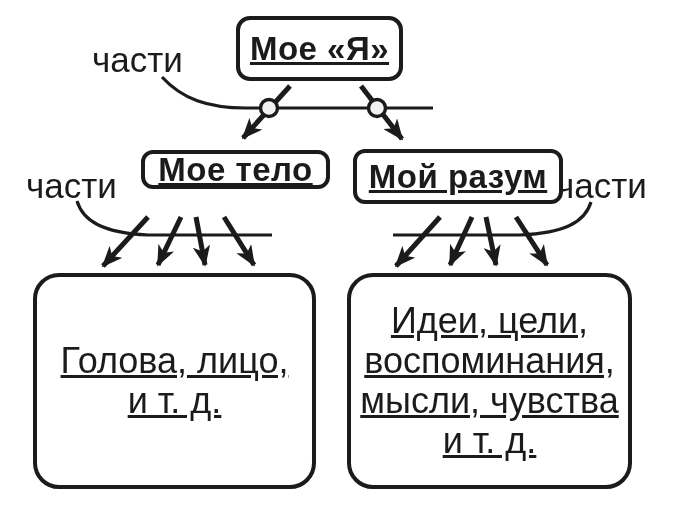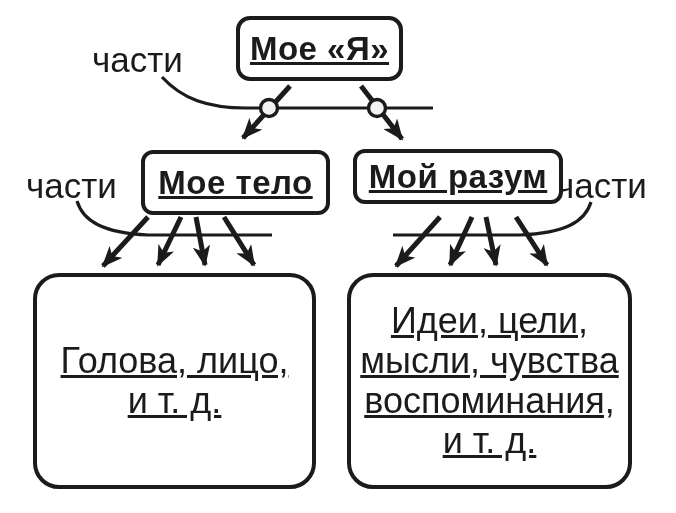--- a/index.html
+++ b/index.html
@@ -32,21 +32,21 @@
     text-align: center;
     text-decoration: underline;
   }
   .title-box {
     font-weight: bold;
     font-size: 33px;
     letter-spacing: 0.5px;
     border-radius: 14px;
   }
   #root-box    { left: 236px; top: 16px;  width: 167px; height: 65px; }
-  #body-box    { left: 141px; top: 150px; width: 189px; height: 65px; border-radius: 12px; }
+  #body-box    { left: 141px; top: 150px; width: 189px; height: 39px; border-radius: 12px; }
   #mind-box    { left: 353px; top: 149px; width: 210px; height: 55px; border-radius: 12px; }
   .items-box {
     border-radius: 26px;
     font-size: 36px;
     line-height: 40px;
     flex-direction: column;
   }
   #body-items-box { left: 33px;  top: 273px; width: 283px; height: 216px; }
   #mind-items-box { left: 347px; top: 273px; width: 285px; height: 216px; }
   .parts-label {
@@ -123,18 +123,18 @@
     <span>Мой разум</span>
   </div>
 
   <div class="node-box items-box" id="body-items-box">
     <div>Голова, лицо,</div>
     <div>и т. д.</div>
   </div>
 
   <div class="node-box items-box" id="mind-items-box">
     <div>Идеи, цели,</div>
+    <div>воспоминания,</div>
     <div>мысли, чувства</div>
-    <div>воспоминания,</div>
     <div>и т. д.</div>
   </div>
 
 </div>
 
 </body></html>

